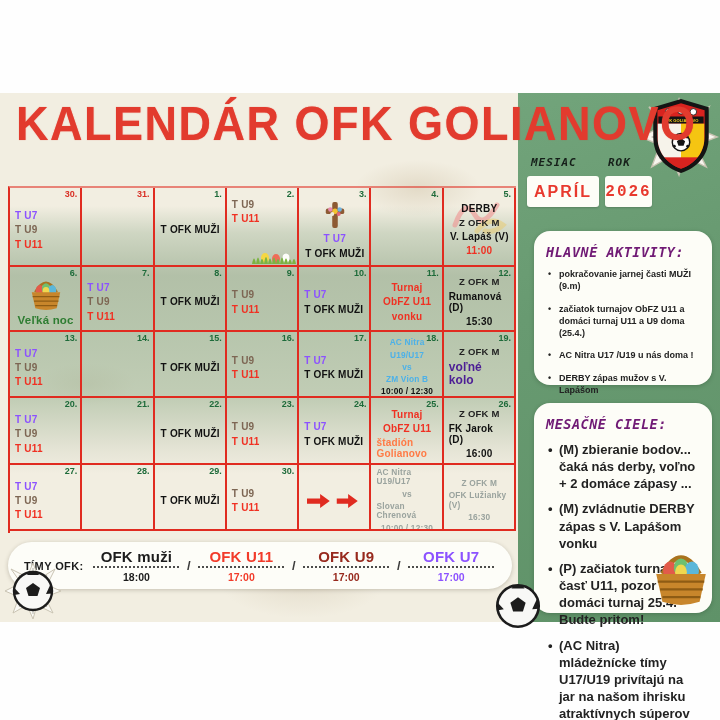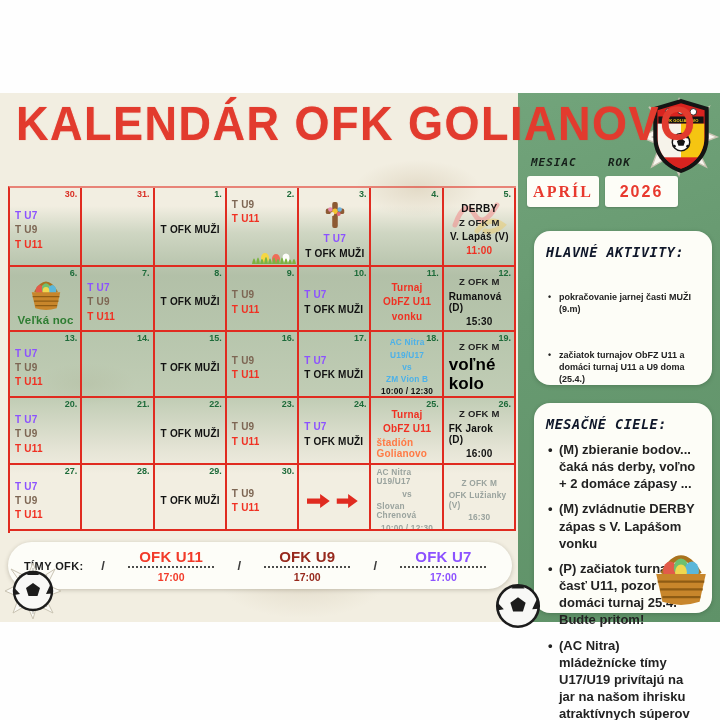--- a/index.html
+++ b/index.html
@@ -39,21 +39,21 @@
     align-items:flex-start;height:100%;gap:3px;padding:8px 2px 1px 3px;box-sizing:border-box;}
   .cell.centered .lines{align-items:center;}
   .cell.vtop .lines{justify-content:flex-start;padding-top:10px;}
   .ln{font-size:10px;font-weight:800;line-height:1.12;letter-spacing:.2px;color:#111;}
   .cell.small .ln{font-size:8.3px;}
   .ln-u7{color:#8c52ff;} .ln-u9{color:#7d6653;} .ln-u11{color:#f03022;}
   .ln-muzi{color:#111;} .ln-red{color:#f03022;} .ln-orange{color:#ff7a45;}
   .ln-blue{color:#4cb1e8;} .ln-gray{color:#9aa39e;} .ln-green{color:#2e7d32;font-size:11.5px;}
   .ln-black{color:#222;font-weight:700;font-size:9.5px;}
   .ln-blackbold{color:#111;font-weight:800;}
-  .ln-big{color:#000000;font-size:17px;font-weight:800;letter-spacing:.1px;}
+  .ln-big{color:#4c1d95;font-size:12px;font-weight:800;letter-spacing:.1px;}
   
   .deco{line-height:0;}
   .deco-easter-grass{position:absolute;right:1px;bottom:1px;z-index:0;}
   .deco-derby-scribble{position:absolute;left:3px;top:5px;z-index:0;pointer-events:none;}
   .deco-cross,.deco-basket{margin-bottom:1px;}
   
   .teams-bar{position:absolute;left:8px;top:542px;width:504px;height:47px;background:#fdfdf8;
     border-radius:26px;box-shadow:0 1px 4px rgba(60,50,30,.25);z-index:4;display:flex;
     align-items:center;padding:0 16px;box-sizing:border-box;gap:8px;}
   .teams-label{font-size:11px;font-weight:800;color:#1b1b1b;letter-spacing:.4px;white-space:nowrap;}
@@ -64,26 +64,26 @@
   .team-time{font-size:10.5px;font-weight:800;}
   .slash{font-size:13px;font-weight:600;color:#3c3c3c;}
   .mini-label{position:absolute;font:italic 700 11px "DejaVu Sans Mono",monospace;
     letter-spacing:1px;color:#16201a;z-index:3;}
   .val-box{position:absolute;background:#fdfdf7;border-radius:3px;display:flex;align-items:center;
     justify-content:center;z-index:3;box-shadow:0 1px 2px rgba(0,0,0,.18);}
   .val-box span{color:#e8392e;font-weight:900;font-size:16px;letter-spacing:2px;}
   .card{position:absolute;background:#fdfdf7;border-radius:16px;z-index:2;
     box-shadow:0 1px 4px rgba(20,40,25,.25);padding:13px 12px 10px;box-sizing:border-box;}
   .card-title{font:italic 800 13.5px "DejaVu Sans Mono",monospace;letter-spacing:.5px;
-    color:#0f172a;margin-bottom:9px;white-space:nowrap;}
+    color:#701a75;margin-bottom:9px;white-space:nowrap;}
   .blist{list-style:none;margin:0;padding:0;display:flex;flex-direction:column;}
   .blist li{position:relative;padding-left:13px;font-size:9px;font-weight:700;line-height:1.32;
     color:#222;}
   .blist li::before{content:"•";position:absolute;left:2px;top:0;}
-  .blist.acts li{margin-bottom:11px;margin-top:23px;}
+  .blist.acts li{margin-bottom:11px;}
   .blist.goals li{font-size:13px;margin-bottom:8px;}
   .it-blue{color:#4cb1e8;} .it-red{color:#f03022;} .it-black{color:#222;}
   .abs{position:absolute;line-height:0;}
 </style>
 </head>
 <body>
 
 <div class="page">
   <div class="poster"></div>
   <div class="green-panel"></div>
@@ -358,20 +358,25 @@
           <span class="ln ln-gray">Z OFK M</span>
           <span class="ln ln-gray">OFK Lužianky (V)</span>
           <span class="ln ln-gray">16:30</span>
         </div>
       </div>
     </div>
 
   <div class="teams-bar">
     <span class="teams-label">TÍMY OFK:</span>
     <div class="teams-list">
+        <div class="team">
+          <div class="team-name" style="color: rgb(28, 28, 28);">OFK muži</div>
+          <div class="team-dots"></div>
+          <div class="team-time" style="color: rgb(28, 28, 28);">18:00</div>
+        </div>
         <span class="slash">/</span>
         <div class="team">
           <div class="team-name" style="color: rgb(242, 59, 42);">OFK U11</div>
           <div class="team-dots"></div>
           <div class="team-time" style="color: rgb(242, 59, 42);">17:00</div>
         </div>
         <span class="slash">/</span>
         <div class="team">
           <div class="team-name" style="color: rgb(151, 41, 29);">OFK U9</div>
           <div class="team-dots"></div>
@@ -381,24 +386,24 @@
         <div class="team">
           <div class="team-name" style="color: rgb(140, 82, 255);">OFK U7</div>
           <div class="team-dots"></div>
           <div class="team-time" style="color: rgb(140, 82, 255);">17:00</div>
         </div>
       </div>
   </div>
 
   <div class="mini-label" style="left:531px;top:156px;">MESIAC</div>
   <div class="mini-label" style="left:608px;top:156px;">ROK</div>
-  <div class="val-box" style="left:527px;top:176px;width:72px;height:31px;font-family:Liberation Serif, serif;">
+  <div class="val-box" style="left:527px;top:176px;width:72px;height:31px;">
     <span>APRÍL</span>
   </div>
-  <div class="val-box" style="left:605px;top:176px;width:73px;height:31px;">
+  <div class="val-box" style="left:605px;top:176px;width:47px;height:31px;font-family:Liberation Mono, monospace;">
     <span>2026</span>
   </div>
 
   <div class="abs" style="left:638px;top:94px;z-index:3;">
     <svg width="82" height="86" viewBox="0 0 60 60">
       <polygon points="30,2 36,18 52,8 44,24 58,30 42,36 50,52 34,44 30,58 24,44 10,52 16,36 2,30 18,22 8,8 24,16" fill="#f7f5ee" stroke="#c9c3b2" stroke-width="1"></polygon>
       <path d="M30 8 L30 52 M10 30 H50 M16 14 L44 46 M44 14 L16 46" stroke="#9a958a" stroke-width="0.7" fill="none"></path>
     </svg>
   </div>
   <div class="abs" style="left:650px;top:98px;z-index:4;">
@@ -426,20 +431,21 @@
         <circle cx="36.5" cy="47" r="1.4" fill="#141414"></circle>
     </svg>
   </div>
 
   <div class="card" style="left:534px;top:231px;width:178px;height:154px;">
     <div class="card-title">HLAVNÉ AKTIVITY:</div>
     <ul class="blist acts">
         <li class="it-black">pokračovanie jarnej časti MUŽI (9.m)</li>
         <li class="it-black">začiatok turnajov ObFZ U11 a domáci turnaj U11 a U9 doma (25.4.)</li>
         <li class="it-blue">AC Nitra U17 /U19 u nás doma !</li>
+        <li class="it-black">DERBY zápas mužov s V. Lapášom</li>
       </ul>
   </div>
 
   <div class="card" style="left:534px;top:403px;width:178px;height:210px;">
     <div class="card-title">MESAČNÉ CIELE:</div>
     <ul class="blist goals">
         <li class="it-black">(M) zbieranie bodov... čaká nás derby, voľno + 2 domáce zápasy ...</li>
         <li class="it-black">(M) zvládnutie DERBY zápas s V. Lapášom vonku</li>
         <li class="it-black">(P) začiatok turnajovej časť U11, pozor domáci turnaj 25.4. Budte pritom!</li>
         <li class="it-black">(AC Nitra) mládežnícke tímy U17/U19 privítajú na jar na našom ihrisku atraktívnych súperov</li>

